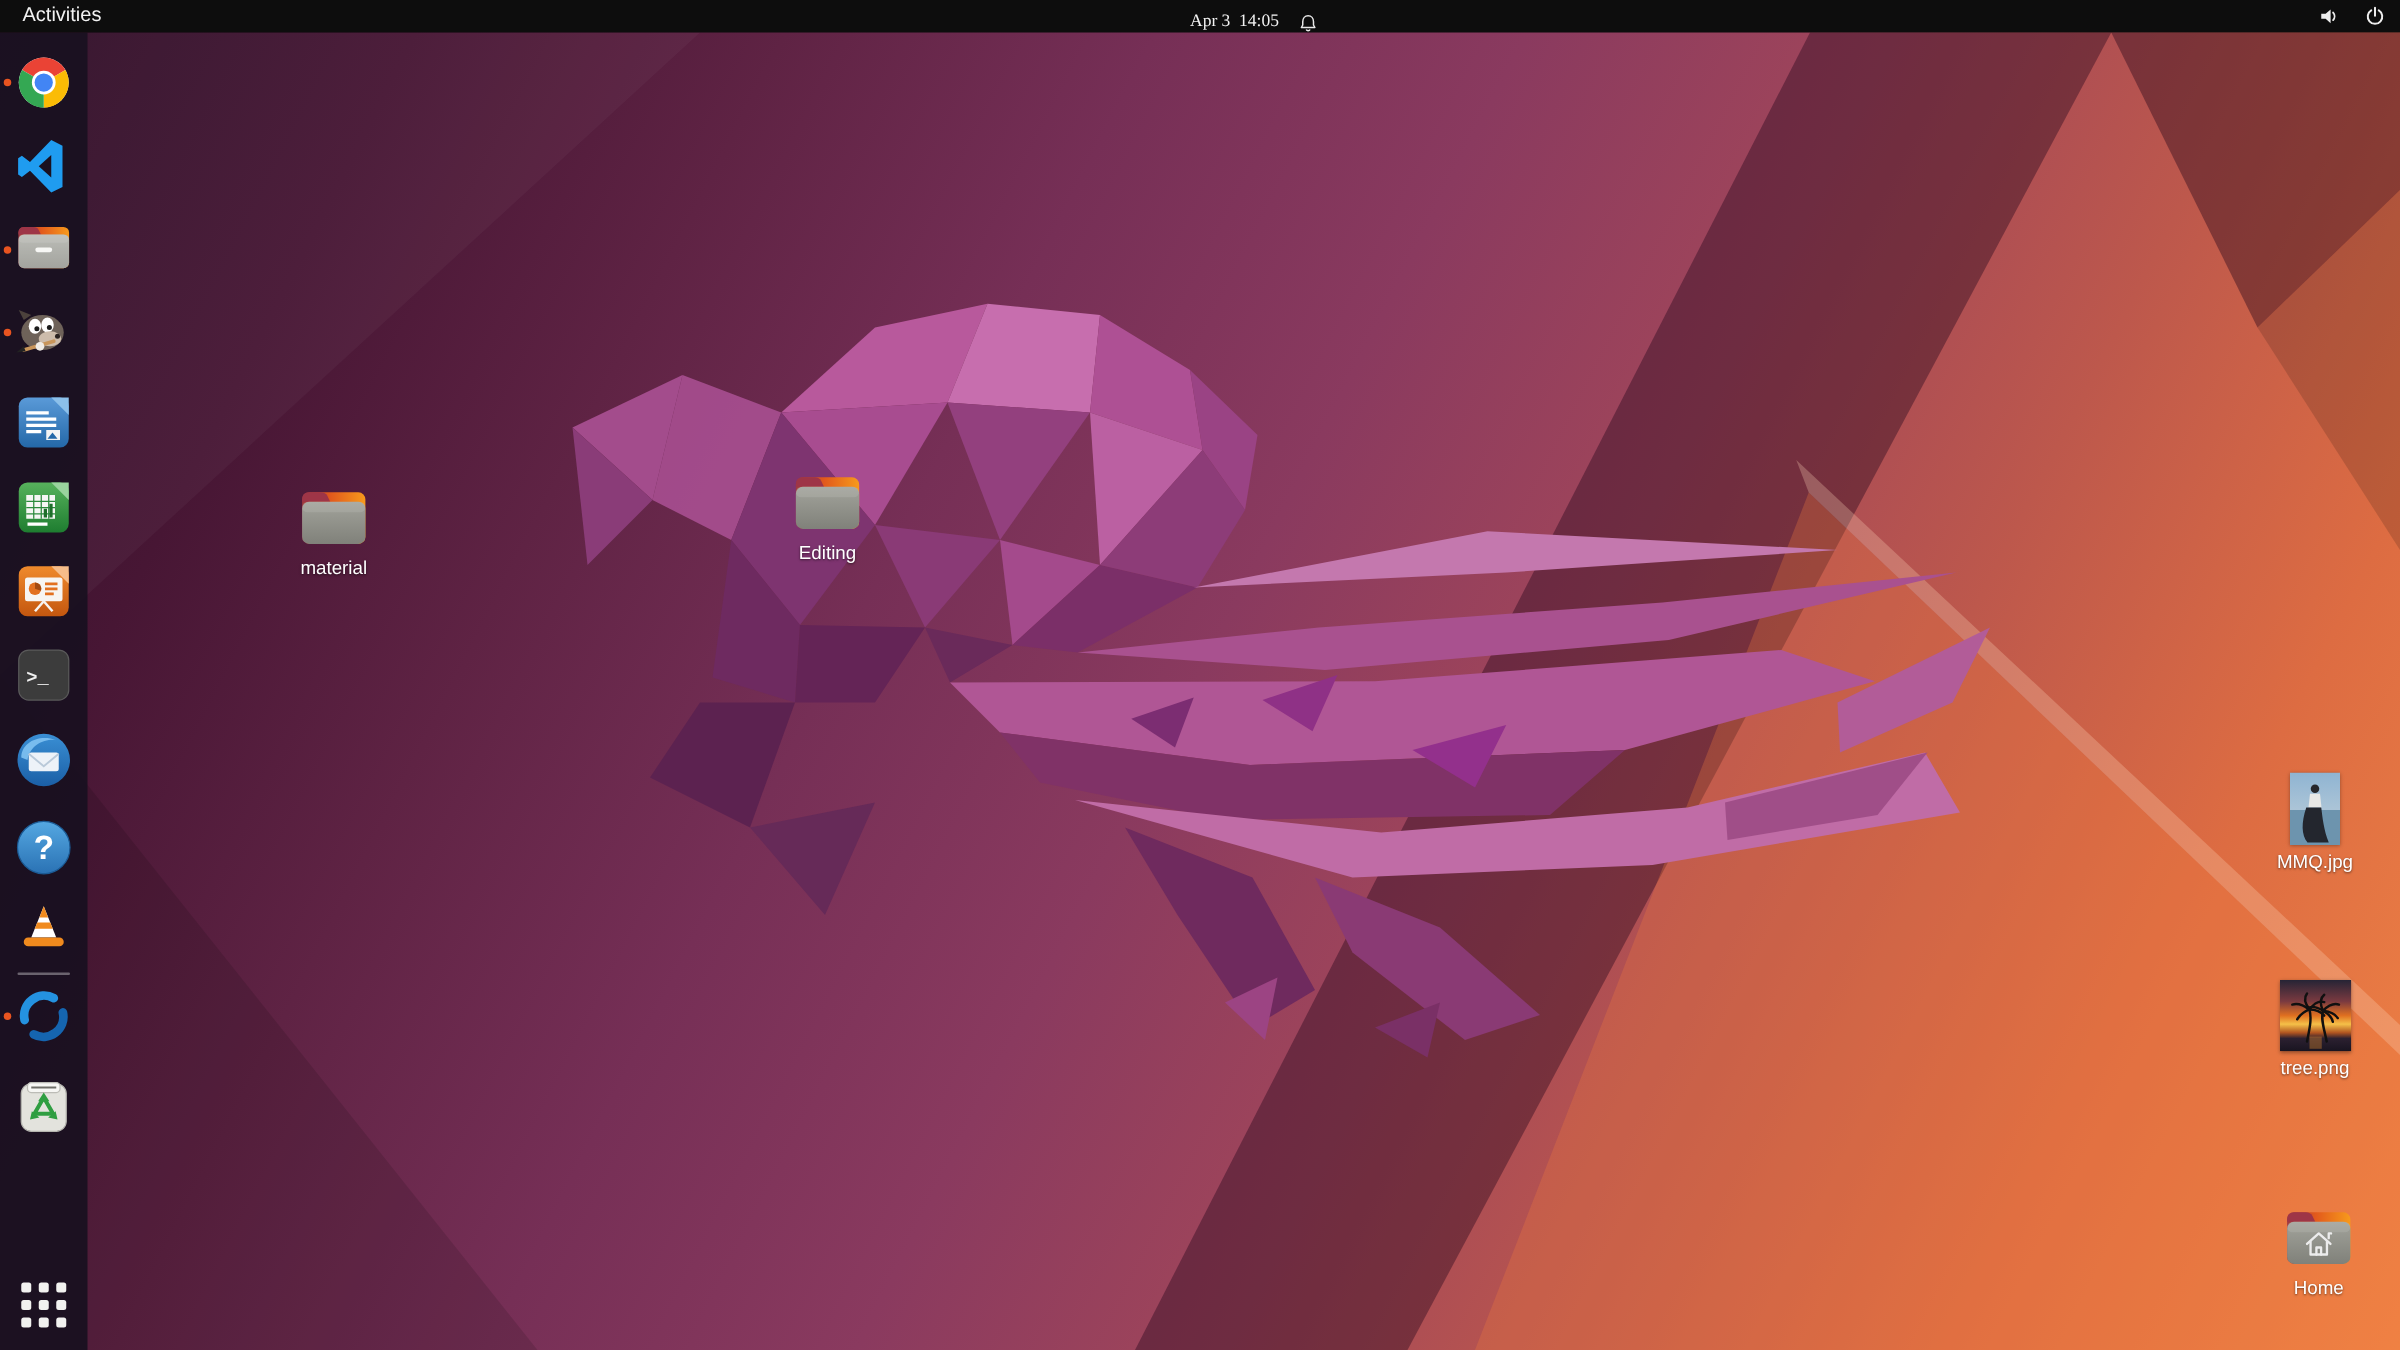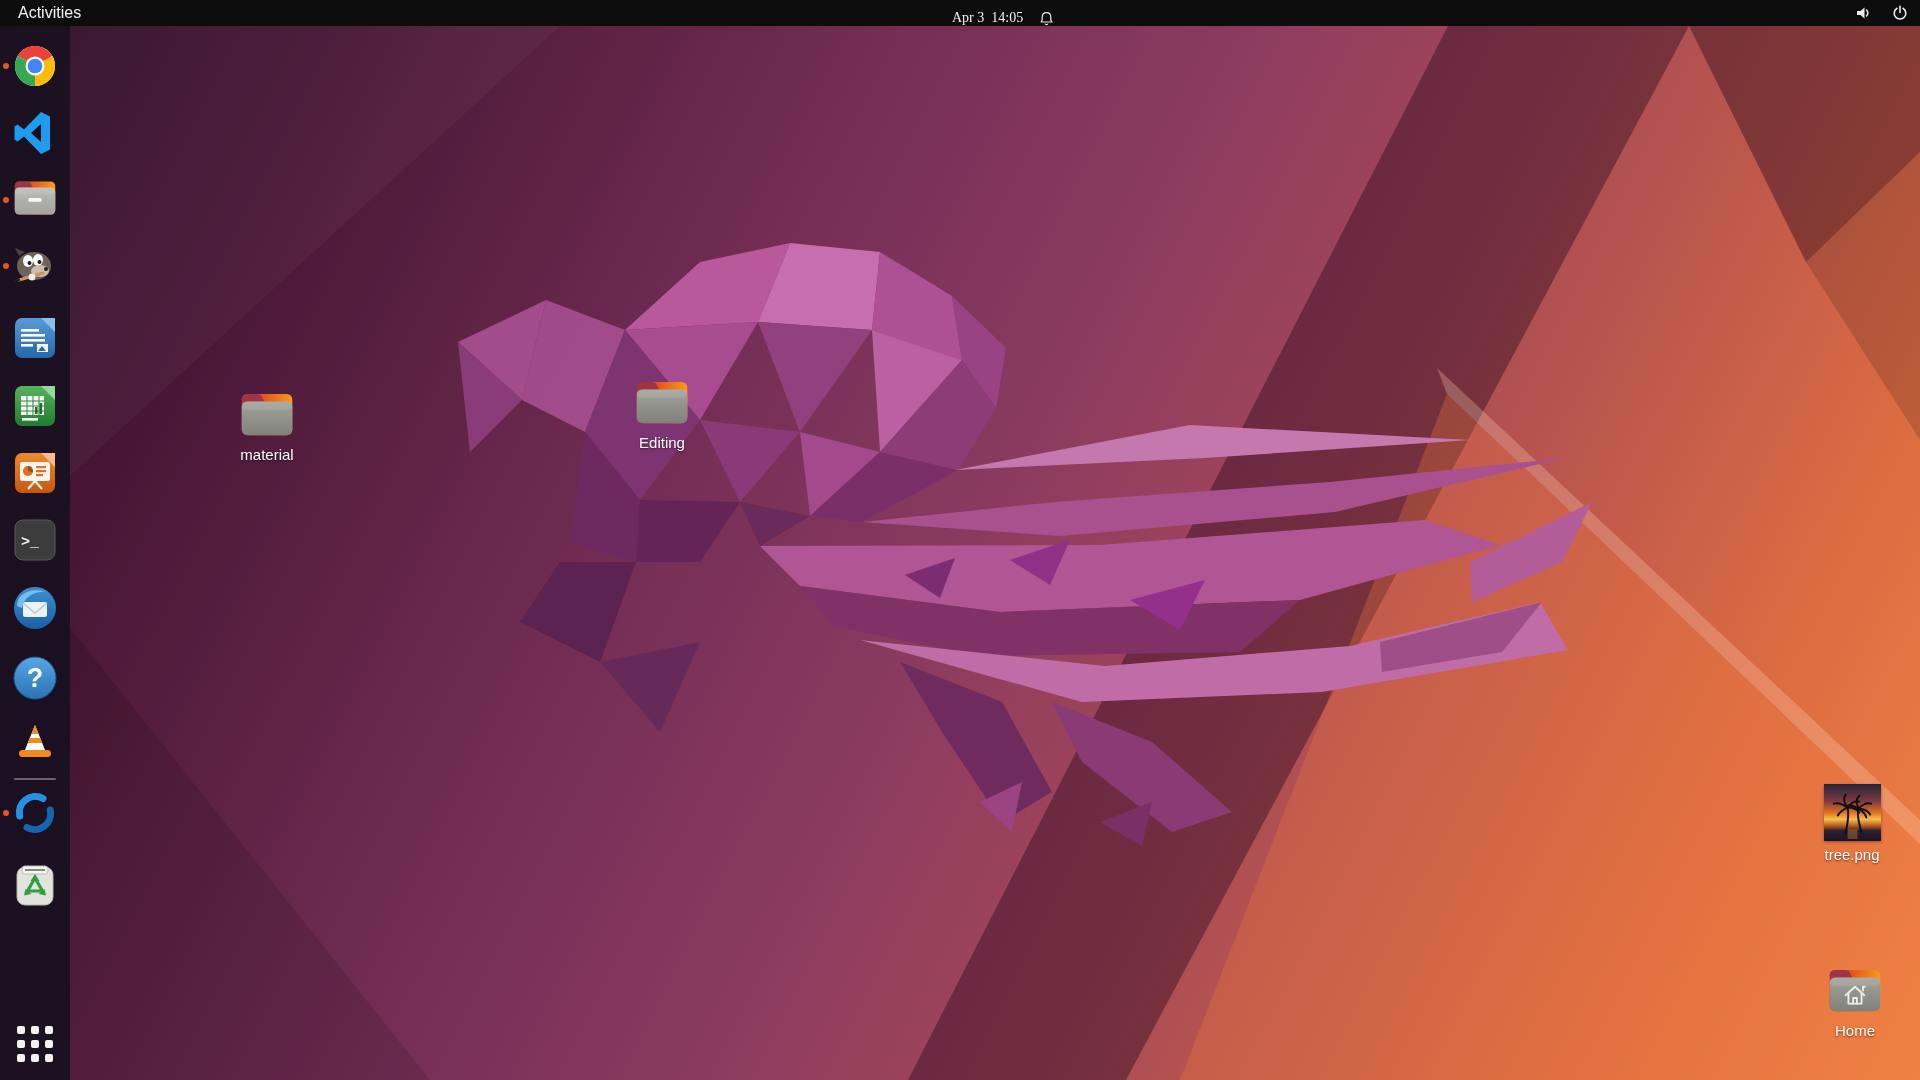--- a/index.html
+++ b/index.html
@@ -326,20 +326,30 @@
   </div>
 
   <div class="desk-icon" style="left:602px;top:376px">
     <svg width="60" height="53" viewBox="0 0 64 56">
         <use href="#folder-shape"></use>
       </svg>
     <span class="label">Editing</span>
   </div>
 
 
+  <div class="desk-icon" style="left:1792px;top:618px">
+    <svg class="thumb" width="40" height="58" viewBox="0 0 40 58">
+      <rect width="40" height="58" fill="url(#gSky)"></rect>
+      <rect y="30" width="40" height="28" fill="#6d94ae"></rect>
+      <circle cx="20" cy="13" r="3.4" fill="#27272b"></circle>
+      <path d="M16,17 h8 l1.2,11 h-10.4 z" fill="#e8e8e6"></path>
+      <path d="M13,28 C9,40 9,50 14,56 L31,56 C27,46 26,36 25,28 Z" fill="#23262e"></path>
+    </svg>
+    <span class="label">MMQ.jpg</span>
+  </div>
 
   <div class="desk-icon" style="left:1792px;top:784px">
     <svg class="thumb" width="57" height="57" viewBox="0 0 58 58">
       <rect width="58" height="58" fill="url(#gSunset)"></rect>
       <rect x="24" y="46" width="10" height="10" fill="rgba(240,150,50,0.35)"></rect>
       <g stroke="#101010" stroke-width="2" fill="none" stroke-linecap="round">
         <path d="M22,50 C24,40 26,32 24,24"></path>
         <path d="M38,50 C36,40 33,32 35,25"></path>
       </g>
       <g stroke="#101010" stroke-width="2" fill="none" stroke-linecap="round">

